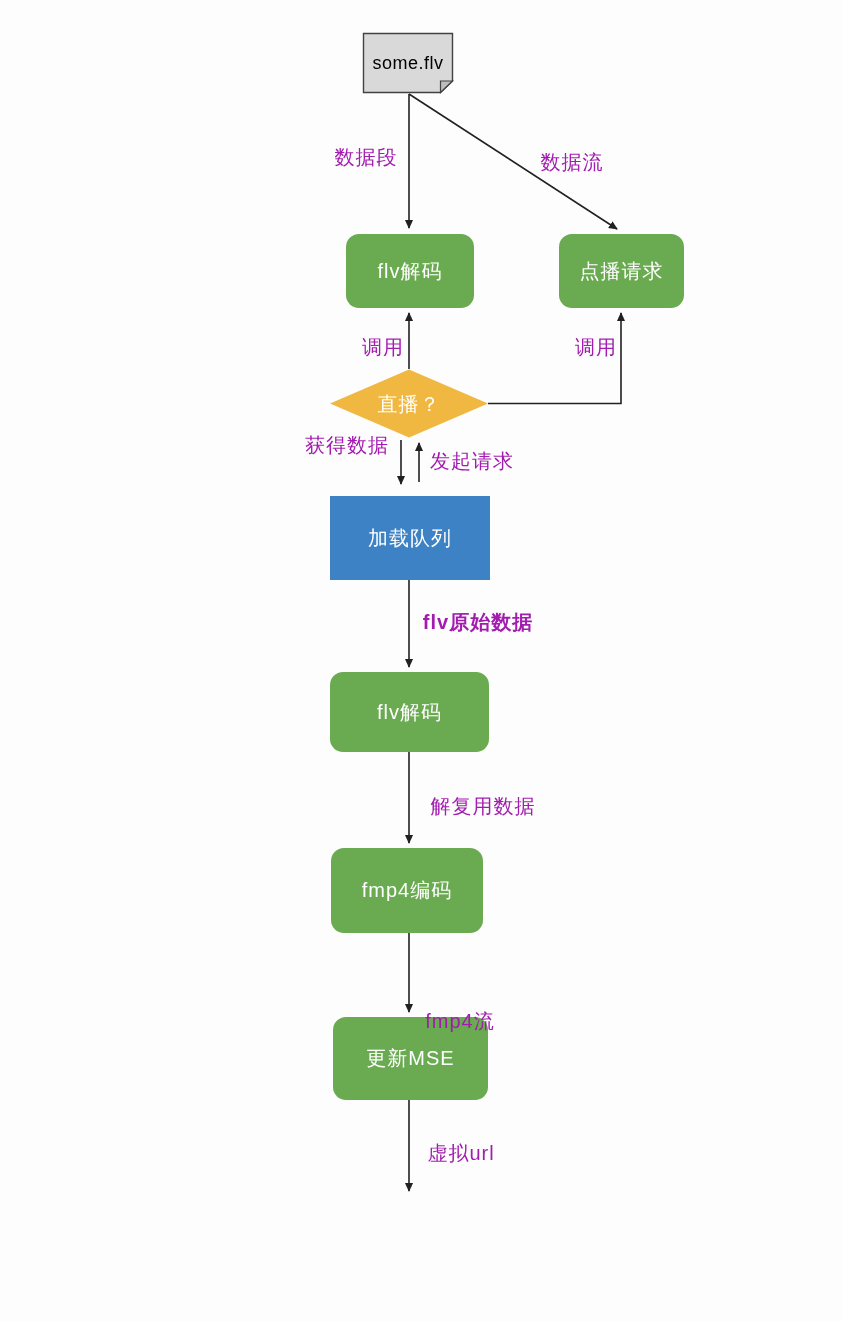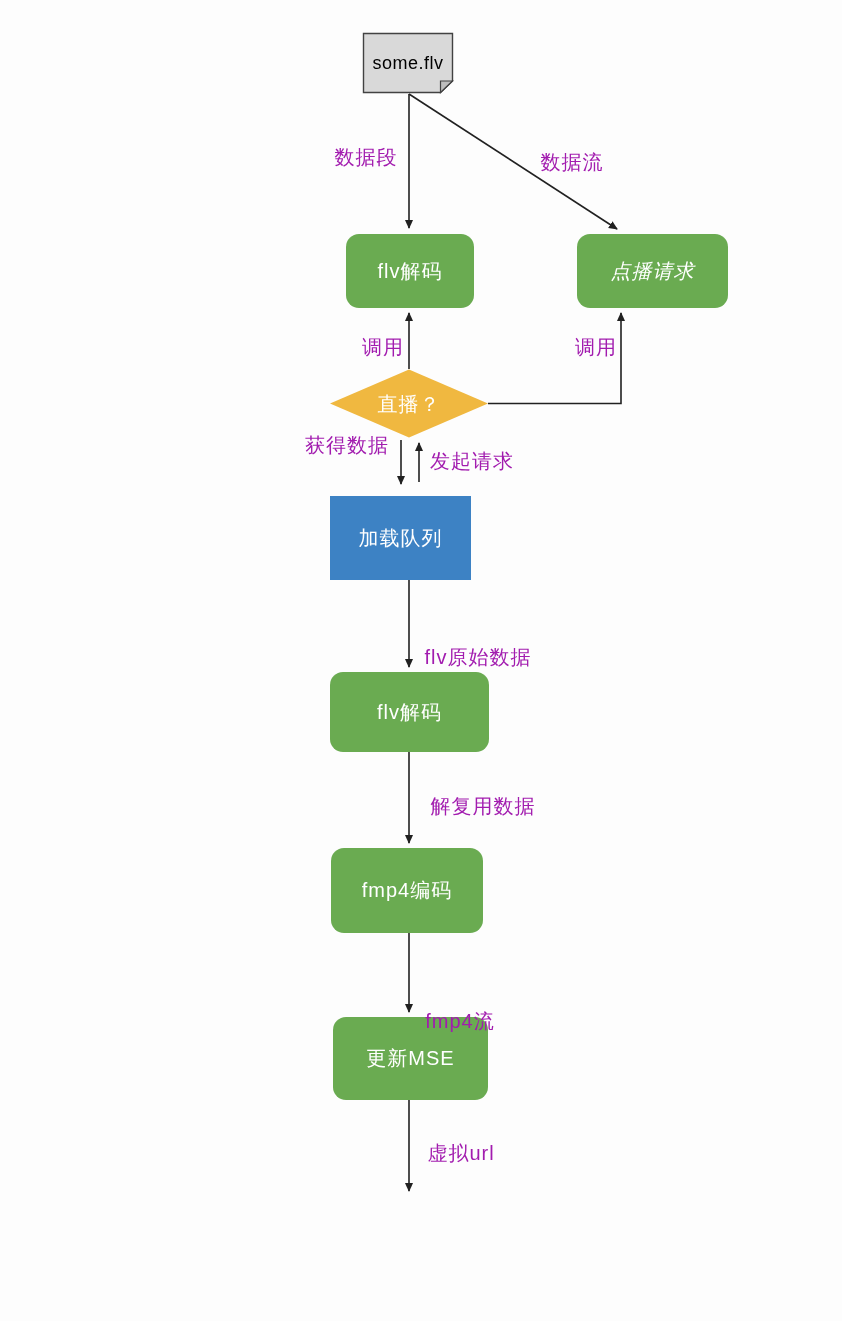--- a/index.html
+++ b/index.html
@@ -61,22 +61,22 @@
     position: absolute;
     color: #a21caf;
     font-size: 20px;
     letter-spacing: 1px;
     z-index: 2;
     transform: translate(-50%, -50%);
     white-space: nowrap;
   }
   
   .n-live    { left: 346px; top: 234px; width: 128px; height: 74px; }
-  .n-vod     { left: 577px; top: 234px; width: 151px; height: 74px; font-style: italic; }
-  .n-queue   { left: 330px; top: 496px; width: 141px; height: 84px; font-family: Liberation Serif, serif; }
+  .n-vod     { left: 559px; top: 234px; width: 125px; height: 74px; }
+  .n-queue   { left: 330px; top: 496px; width: 160px; height: 84px; font-family: Liberation Serif, serif; }
   .n-flvdec  { left: 330px; top: 672px; width: 159px; height: 80px; }
   .n-fmp4    { left: 331px; top: 848px; width: 152px; height: 85px; }
   .n-mse     { left: 333px; top: 1017px; width: 155px; height: 83px; }
   .n-video   { left: 332px; top: 1196px; width: 156px; height: 82px; }
   .n-doc     { left: 363px; top: 33px;  width: 90px;  height: 60px; }
 </style>
 </head>
 <body>
 
 <div class="canvas">
@@ -129,21 +129,21 @@
   <div class="edge-label" style="left:572px; top:162px;">数据流</div>
 
   <div class="edge-label" style="left:383px; top:347px;">调用</div>
 
   <div class="edge-label" style="left:596px; top:347px;">调用</div>
 
   <div class="edge-label" style="left:347px; top:445px;text-align:center;">获得数据</div>
 
   <div class="edge-label" style="left:472px; top:461px;">发起请求</div>
 
-  <div class="edge-label" style="left:478px; top:657px;">flv原始数据</div>
+  <div class="edge-label" style="left:478px; top:622px;font-weight:bold;">flv原始数据</div>
 
   <div class="edge-label" style="left:483px; top:806px;">解复用数据</div>
 
   <div class="edge-label" style="left:460px; top:978px;margin-top:43px;">fmp4流</div>
 
   <div class="edge-label" style="left:461px; top:1153px;">虚拟url</div>
 
 </div>
 
 </body></html>

